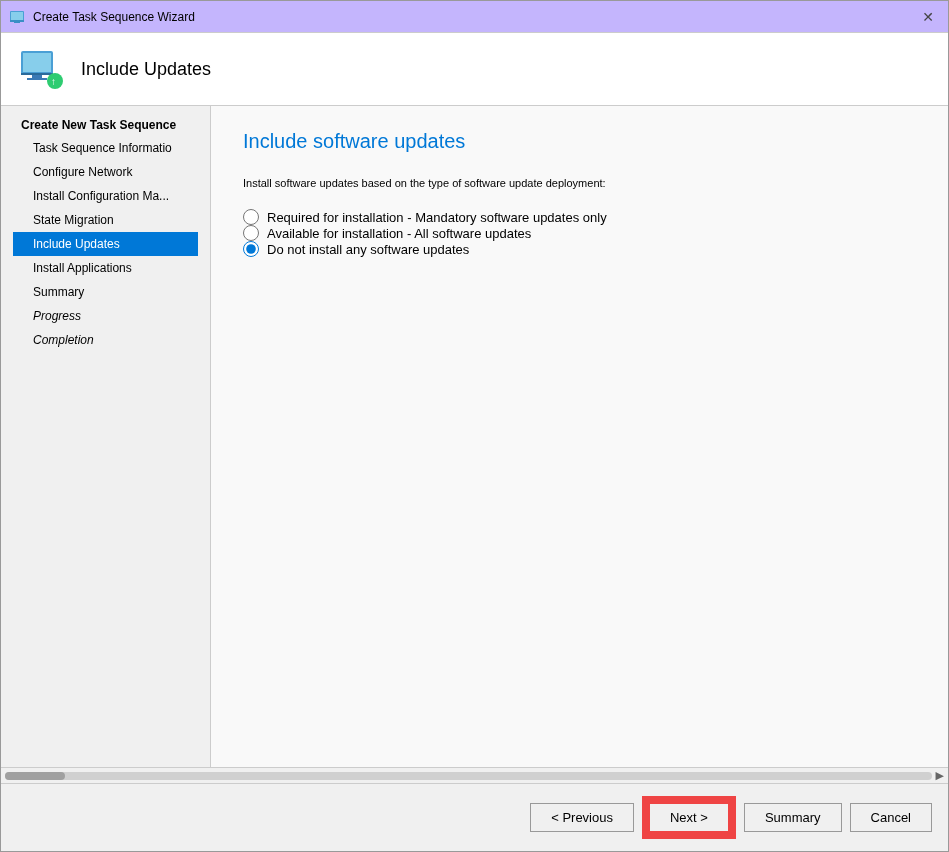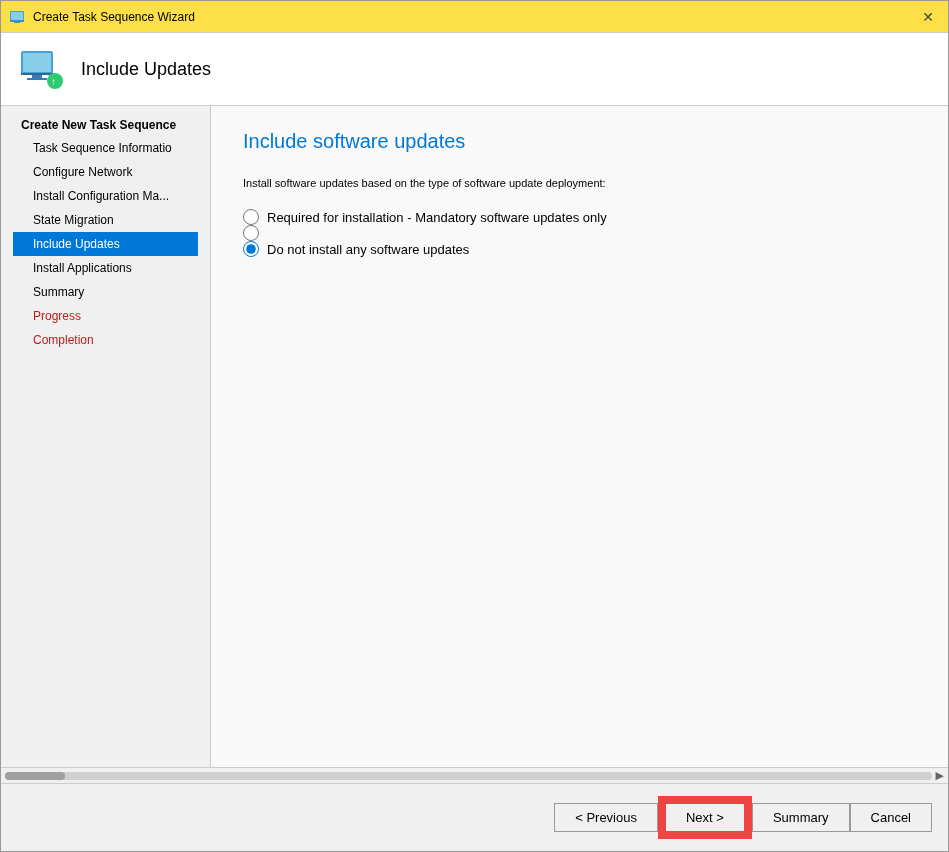--- a/index.html
+++ b/index.html
@@ -22,21 +22,21 @@
       width: 949px;
       height: 852px;
       background: #f0f0f0;
       border: 1px solid #999;
       box-shadow: 2px 2px 8px rgba(0,0,0,0.4);
       display: flex;
       flex-direction: column;
     }
 
     .title-bar {
-      background: #fde047;
+      background: #c4b5fd;
       height: 32px;
       display: flex;
       align-items: center;
       justify-content: space-between;
       padding: 0 8px;
       border-bottom: 1px solid #ccc;
       flex-shrink: 0;
     }
 
     .title-bar-left {
@@ -110,21 +110,22 @@
       color: #000;
       cursor: pointer;
     }
 
     .sidebar-item.active {
       background: #0078d7;
       color: #fff;
     }
 
     .sidebar-item.disabled {
-      color: #b91c1c;
+      color: #000000;
+      font-style: italic;
     }
 
     .main-content {
       flex: 1;
       padding: 24px 32px;
       background: #f9f9f9;
       overflow-y: auto;
     }
 
     .page-title {
@@ -166,21 +167,21 @@
       color: #000;
     }
 
     .footer {
       background: #f0f0f0;
       border-top: 1px solid #ccc;
       padding: 12px 16px;
       display: flex;
       justify-content: flex-end;
       align-items: center;
-      gap: 0;
+      gap: 8px;
       flex-shrink: 0;
     }
 
     .footer-btn {
       padding: 6px 20px;
       font-size: 13px;
       cursor: pointer;
       border: 1px solid #999;
       background: #f0f0f0;
       min-width: 80px;
@@ -299,20 +300,21 @@
 
       <div class="radio-group">
 
         <label class="radio-item">
           <input type="radio" name="software-updates" style="">
           <span class="radio-label">Required for installation - Mandatory software updates only</span>
         </label>
 
         <label class="radio-item">
           <input type="radio" name="software-updates" style="">
+          <span class="radio-label">Available for installation - All software updates</span>
         </label>
 
         <label class="radio-item">
           <input type="radio" name="software-updates" checked="" style="">
           <span class="radio-label">Do not install any software updates</span>
         </label>
 
       </div>
     </div>
 

